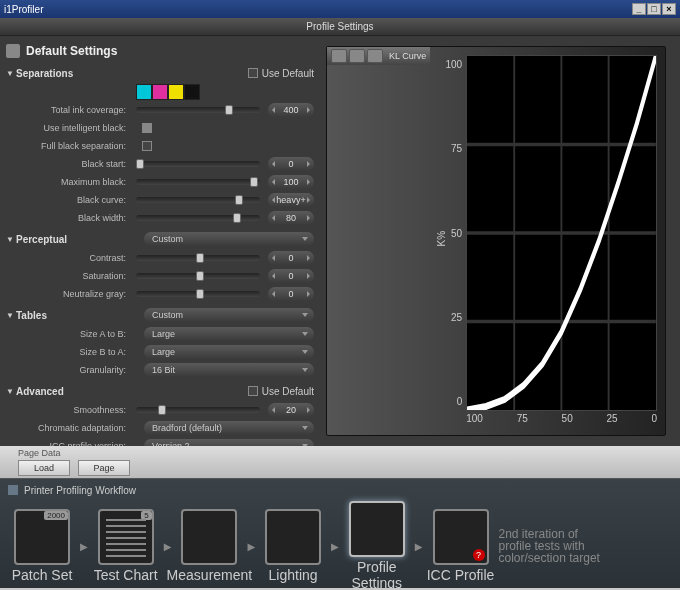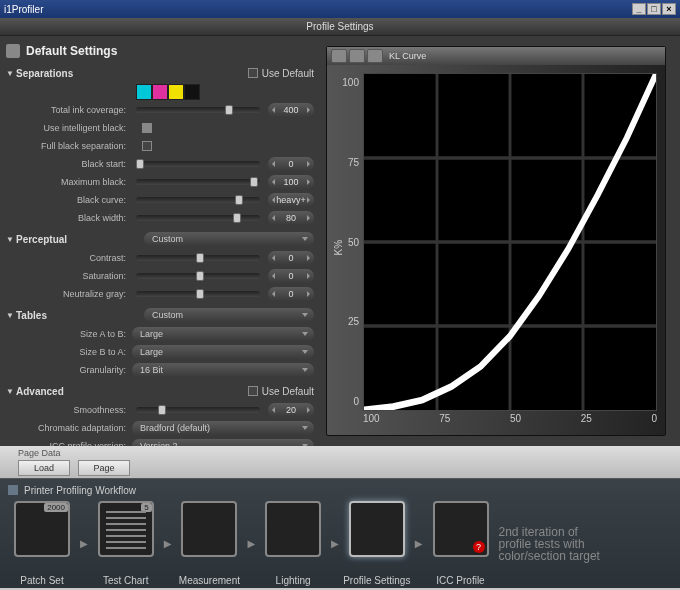--- a/index.html
+++ b/index.html
@@ -23,25 +23,25 @@
   .swatches{display:flex;gap:0;margin-left:4px}
   .swatches span{width:16px;height:16px;border:1px solid #222}
   .row{display:flex;align-items:center;height:17px;margin:1px 0}
   .row .rlbl{width:126px;text-align:right;padding-right:6px;font-size:9px;color:#bbb}
   .slider{flex:1 1 90px;height:6px;background:linear-gradient(#222,#444);border-radius:3px;position:relative;margin:0 4px}
   .slider .thumb{position:absolute;top:-2px;width:8px;height:10px;background:#ccc;border-radius:2px;border:1px solid #666}
   .pill{width:46px;height:14px;background:linear-gradient(#5a5a5a,#3a3a3a);border-radius:7px;display:flex;align-items:center;justify-content:center;font-size:9px;color:#ddd;position:relative;margin-left:4px}
   .pill:before,.pill:after{content:"";position:absolute;width:0;height:0;border-top:3px solid transparent;border-bottom:3px solid transparent}
   .pill:before{left:4px;border-right:3px solid #999}
   .pill:after{right:4px;border-left:3px solid #999}
-  .dd{flex:1;height:14px;background:linear-gradient(#5a5a5a,#3a3a3a);border-radius:7px;display:flex;align-items:center;padding:0 8px;font-size:9px;position:relative;margin-left:0}
+  .dd{flex:1;height:14px;background:linear-gradient(#5a5a5a,#3a3a3a);border-radius:7px;display:flex;align-items:center;padding:0 8px;font-size:9px;position:relative;margin-left:12px}
   .dd:after{content:"";position:absolute;right:6px;width:0;height:0;border-left:3px solid transparent;border-right:3px solid transparent;border-top:4px solid #999}
   .inline-hdr{display:flex;align-items:center}
   .right{flex:1;padding:10px 14px 10px 6px}
-  .chartwrap{background:linear-gradient(90deg,#555,#222);border:1px solid #111;border-radius:2px;height:100%;display:flex;flex-direction:column}
+  .chartwrap{background:linear-gradient(90deg,#555,#222);border:1px solid #111;border-radius:2px;height:100%;display:flex;}
   .charttab{height:18px;background:linear-gradient(#777,#444);display:flex;align-items:center;padding:0 4px;gap:2px}
   .charttab .ticon{width:16px;height:14px;background:#888;border:1px solid #555;border-radius:2px}
   .charttab .tlbl{font-size:9px;color:#ddd;margin-left:4px}
   .chartarea{flex:1;display:flex;padding:8px}
   .yaxis{width:28px;display:flex;flex-direction:column;justify-content:space-between;align-items:flex-end;padding:4px 4px 20px 0;font-size:8px;color:#aaa;position:relative}
   .yaxis .ylab{position:absolute;left:-4px;top:50%;transform:rotate(-90deg) translateX(50%);transform-origin:center;font-size:10px;color:#ccc}
   .plot{flex:1;display:flex;flex-direction:column}
   .plotbox{flex:1;background:#000;border:1px solid #444;position:relative}
   .grid line{stroke:#333;stroke-width:1}
   .curve{stroke:#fff;stroke-width:2;fill:none}
@@ -51,21 +51,21 @@
   .btns{display:flex;gap:8px}
   .btns button{width:52px;height:16px;background:linear-gradient(#f0f0f0,#ccc);border:1px solid #888;font-size:9px;color:#333;cursor:pointer}
   .workflow{height:110px;background:linear-gradient(#3a4248,#2a3238);border-top:1px solid #555;padding:4px 8px}
   .wf-title{display:flex;align-items:center;gap:6px;font-size:9px;color:#aab;height:14px}
   .wf-title .icon{width:10px;height:10px;background:#678}
   .steps{display:flex;align-items:center;gap:4px;margin-top:4px}
   .step{display:flex;flex-direction:column;align-items:center;width:68px}
   .step .thumb{width:56px;height:56px;border:2px solid #888;border-radius:4px;background:#222;position:relative;overflow:hidden}
   .step.active .thumb{border-color:#bbb;box-shadow:0 0 6px #89a}
   .step .badge{position:absolute;top:0;right:0;background:#999;color:#222;font-size:8px;padding:0 3px;border-radius:2px}
-  .step .slbl{font-size:10px;color:#ccc;margin-top:18px;text-align:center}
+  .step .slbl{font-size:14px;color:#ccc;margin-top:2px;text-align:center}
   .arrow{color:#888;font-size:10px}
   .annot{width:110px;font-size:12px;color:#888;line-height:12px}
   .footer{height:20px;background:linear-gradient(#ccc,#aaa);display:flex;align-items:center;justify-content:space-between;padding:0 8px}
   
   .t0{background:repeating-linear-gradient(90deg,#f0f,#0ff 4px,#ff0 8px,#f00 12px)}
   .t1{background:#eee}
   .t1:after{content:"";position:absolute;inset:6px;background:repeating-linear-gradient(0deg,#888 0 2px,transparent 2px 6px)}
   .t2{background:radial-gradient(ellipse at 40% 60%,#fff 10%,#345 70%)}
   .t3{background:radial-gradient(circle at 50% 40%,#ffa 20%,#234 70%)}
   .t4{background:linear-gradient(135deg,#f0f,#0ff,#ff0,#f00)}

